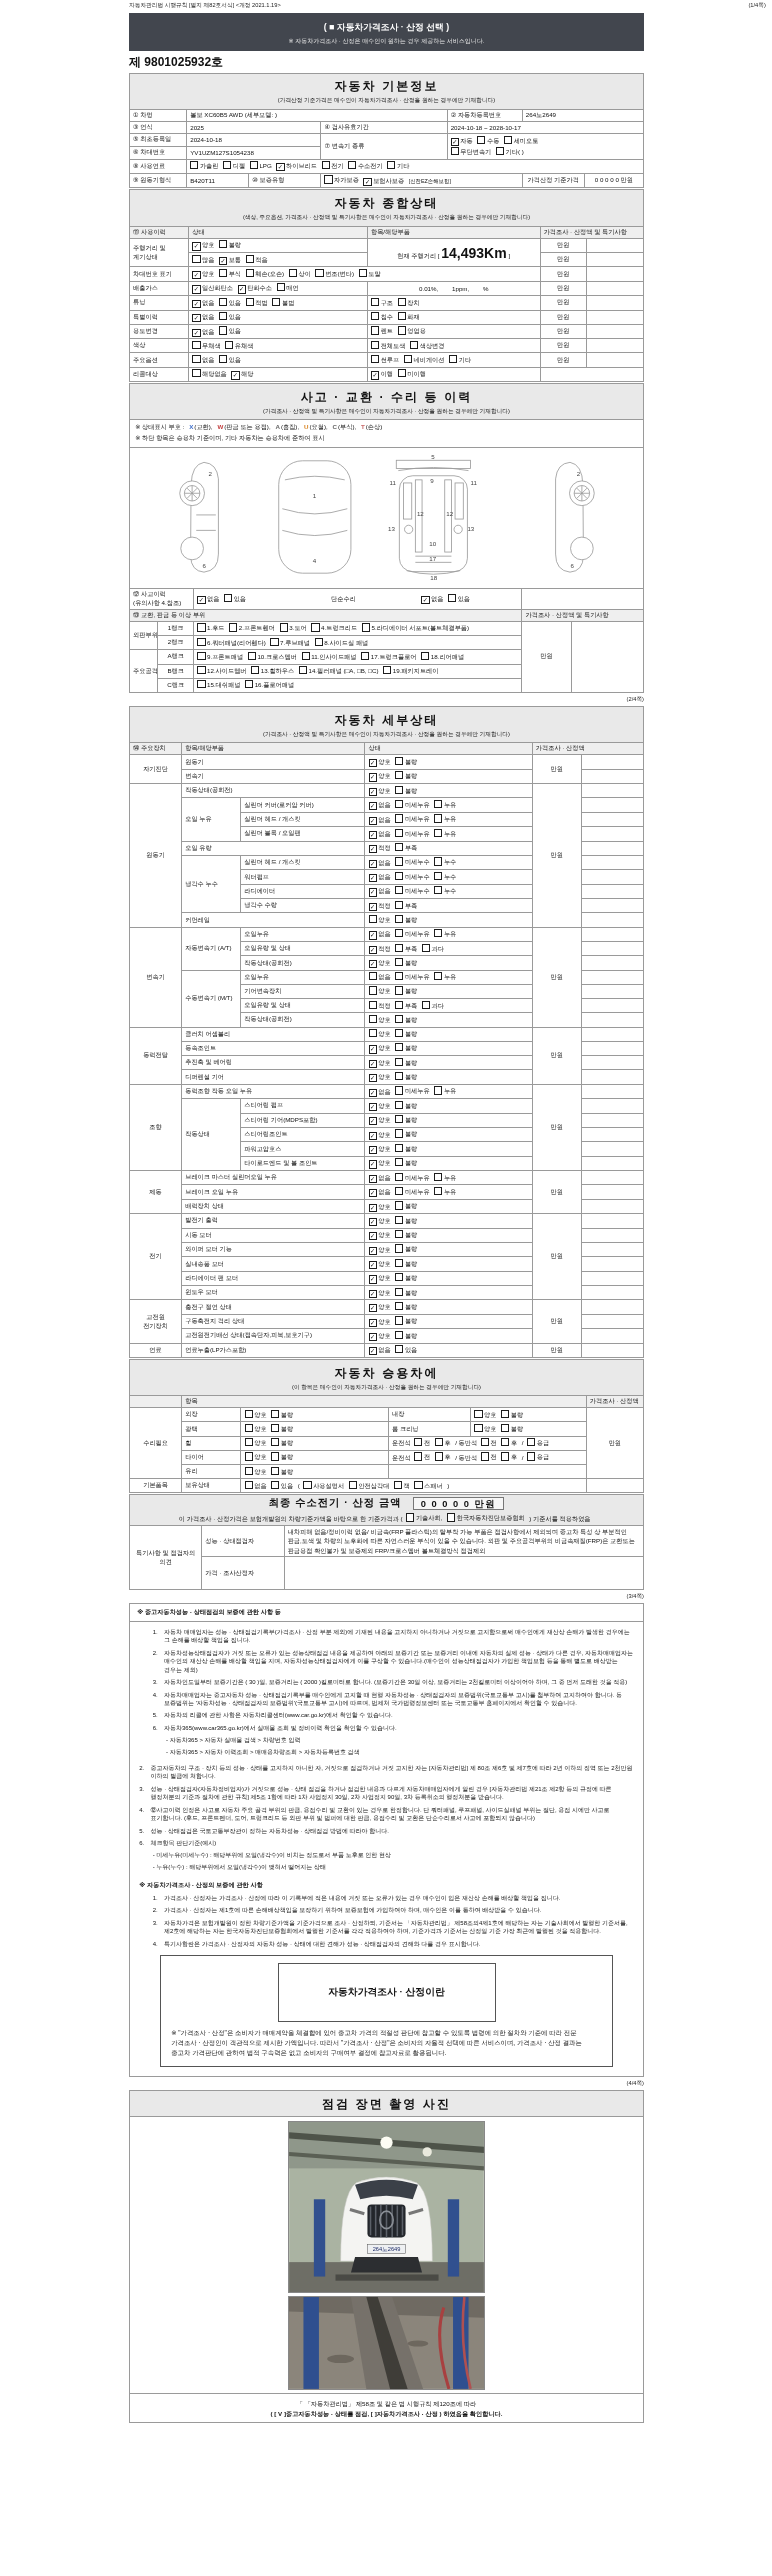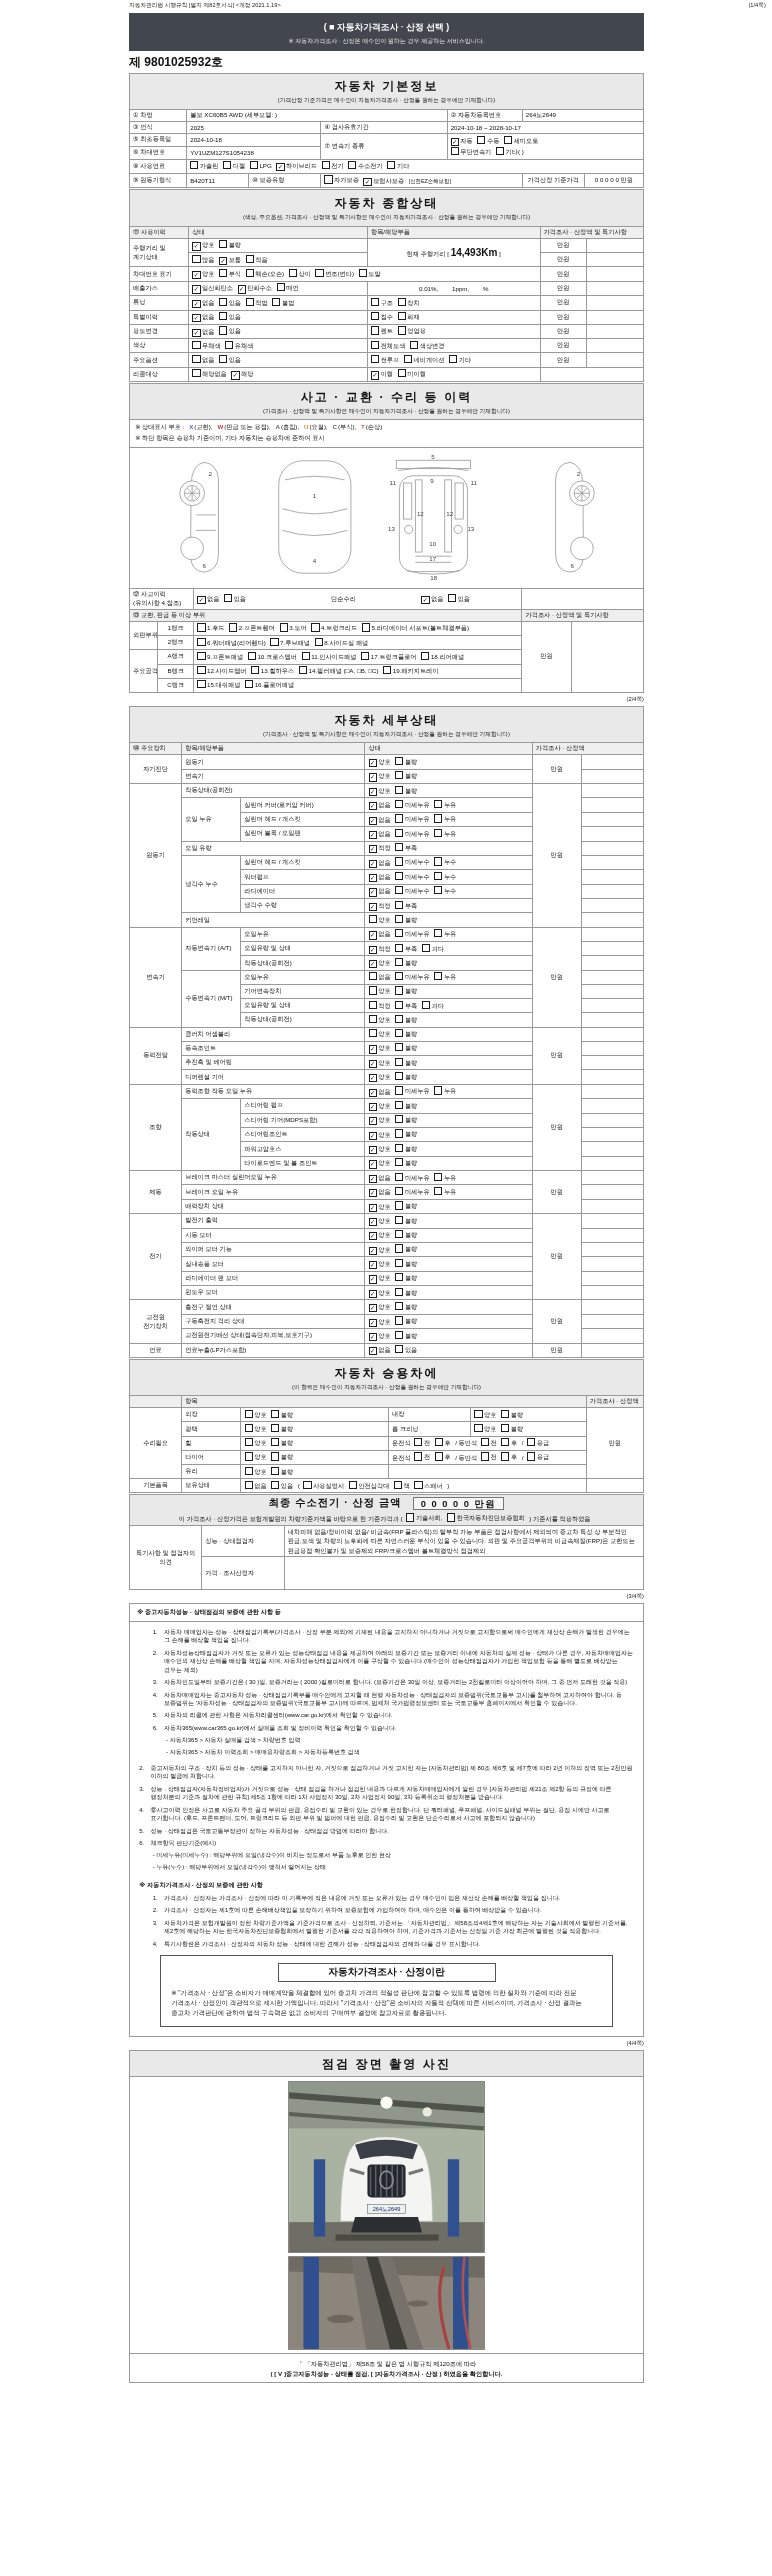--- a/index.html
+++ b/index.html
@@ -17,38 +17,38 @@
   .f td{border:0.5px solid #9a9a9a;padding:1px 3.1px;font-size:6.2px;word-break:keep-all;vertical-align:middle;}
   .f td.sh{background:#e9e9e9;text-align:center;padding:4.6px 3.1px 3.6px;}
   .sh .t{font-size:12px;font-weight:700;letter-spacing:2.1px;}
   .sh .n{font-size:5.7px;margin-top:2.1px;}
   .hd{background:#efefef;}
   .c{text-align:center;}
   .cb{display:inline-block;margin:0.5px 4.6px 0.5px 0;font-size:6.2px;white-space:nowrap;}
   .bx{display:inline-block;width:6.2px;height:6.2px;border:1px solid #1d1d1d;text-align:center;line-height:5.7px;font-size:6.2px;font-weight:700;vertical-align:-1px;margin-right:1.5px;background:#fff;}
   .cbx{margin-right:3.6px;font-size:6.2px;}
   .mileage{font-size:6.2px;text-align:center;white-space:nowrap;}
-  .mileage b{font-size:10px;}
+  .mileage b{font-size:14px;}
   .gasvals{white-space:pre;}
   .lgc{font-weight:700;margin:0 1px 0 3.1px;}
   .pgmark{text-align:right;font-size:5.7px;color:#222;padding:2.1px 0 2.1px;}
   .diagcell{padding:5.2px 0!important;}
   .finalband{background:#e9e9e9;text-align:center;padding:4.1px 2.1px 3.1px;}
   .finalband .big{font-size:10.3px;font-weight:700;letter-spacing:1px;margin-right:9.3px;}
   .finalband .val{font-size:9.3px;font-weight:700;border:0.5px solid #777;background:#f6f6f6;padding:0.5px 7.2px;letter-spacing:1.5px;}
   .finalnote{font-size:5.7px;margin-top:2.6px;}
   .opiniontxt{font-size:6.2px;line-height:1.5;}
   .noticebody{padding:5.2px 9.3px!important;}
   .nitem{display:flex;margin:0 0 3.6px;font-size:6px;line-height:1.45;}
   .nitem .nn{flex:0 0 11.3px;}
   .nitem .nt{flex:1;}
   .ind1{margin-left:13.4px;}
   .nsub{font-size:6.4px;font-weight:700;padding:4.1px 7.2px!important;}
   .pbox{border:0.5px solid #555;margin:7.2px 20.6px 4.1px;padding:6.2px 10.3px 7.2px;}
-  .pbox .bt{border:0.5px solid #555;width:216px;margin:0 auto 6.2px;text-align:center;font-size:9.8px;font-weight:700;padding:2px 0;}
+  .pbox .bt{border:0.5px solid #555;width:216px;margin:0 auto 6.2px;text-align:center;font-size:9.8px;font-weight:700;padding:22px 0;}
   .pbox .bb{font-size:6.4px;line-height:1.6;}
   .photowrap{text-align:center;padding:4.1px 0 3.1px!important;}
   .photoframe{display:inline-block;border:0.5px solid #888;line-height:0;}
   .signband{background:#e9e9e9;position:relative;padding:7.2px 0 6.2px;text-align:center;}
   .signband .sg{font-size:7.7px;}
   .signband .fee{display:block;margin-top:5.2px;text-align:right;padding-right:26px;color:#1d4fc0;font-size:10.8px;font-weight:700;}
   .confirm{padding:5.2px 3.1px 2.1px!important;text-align:center;font-size:6.7px;line-height:1.7;}
   .grp{text-align:center;}
 </style>
 </head>

